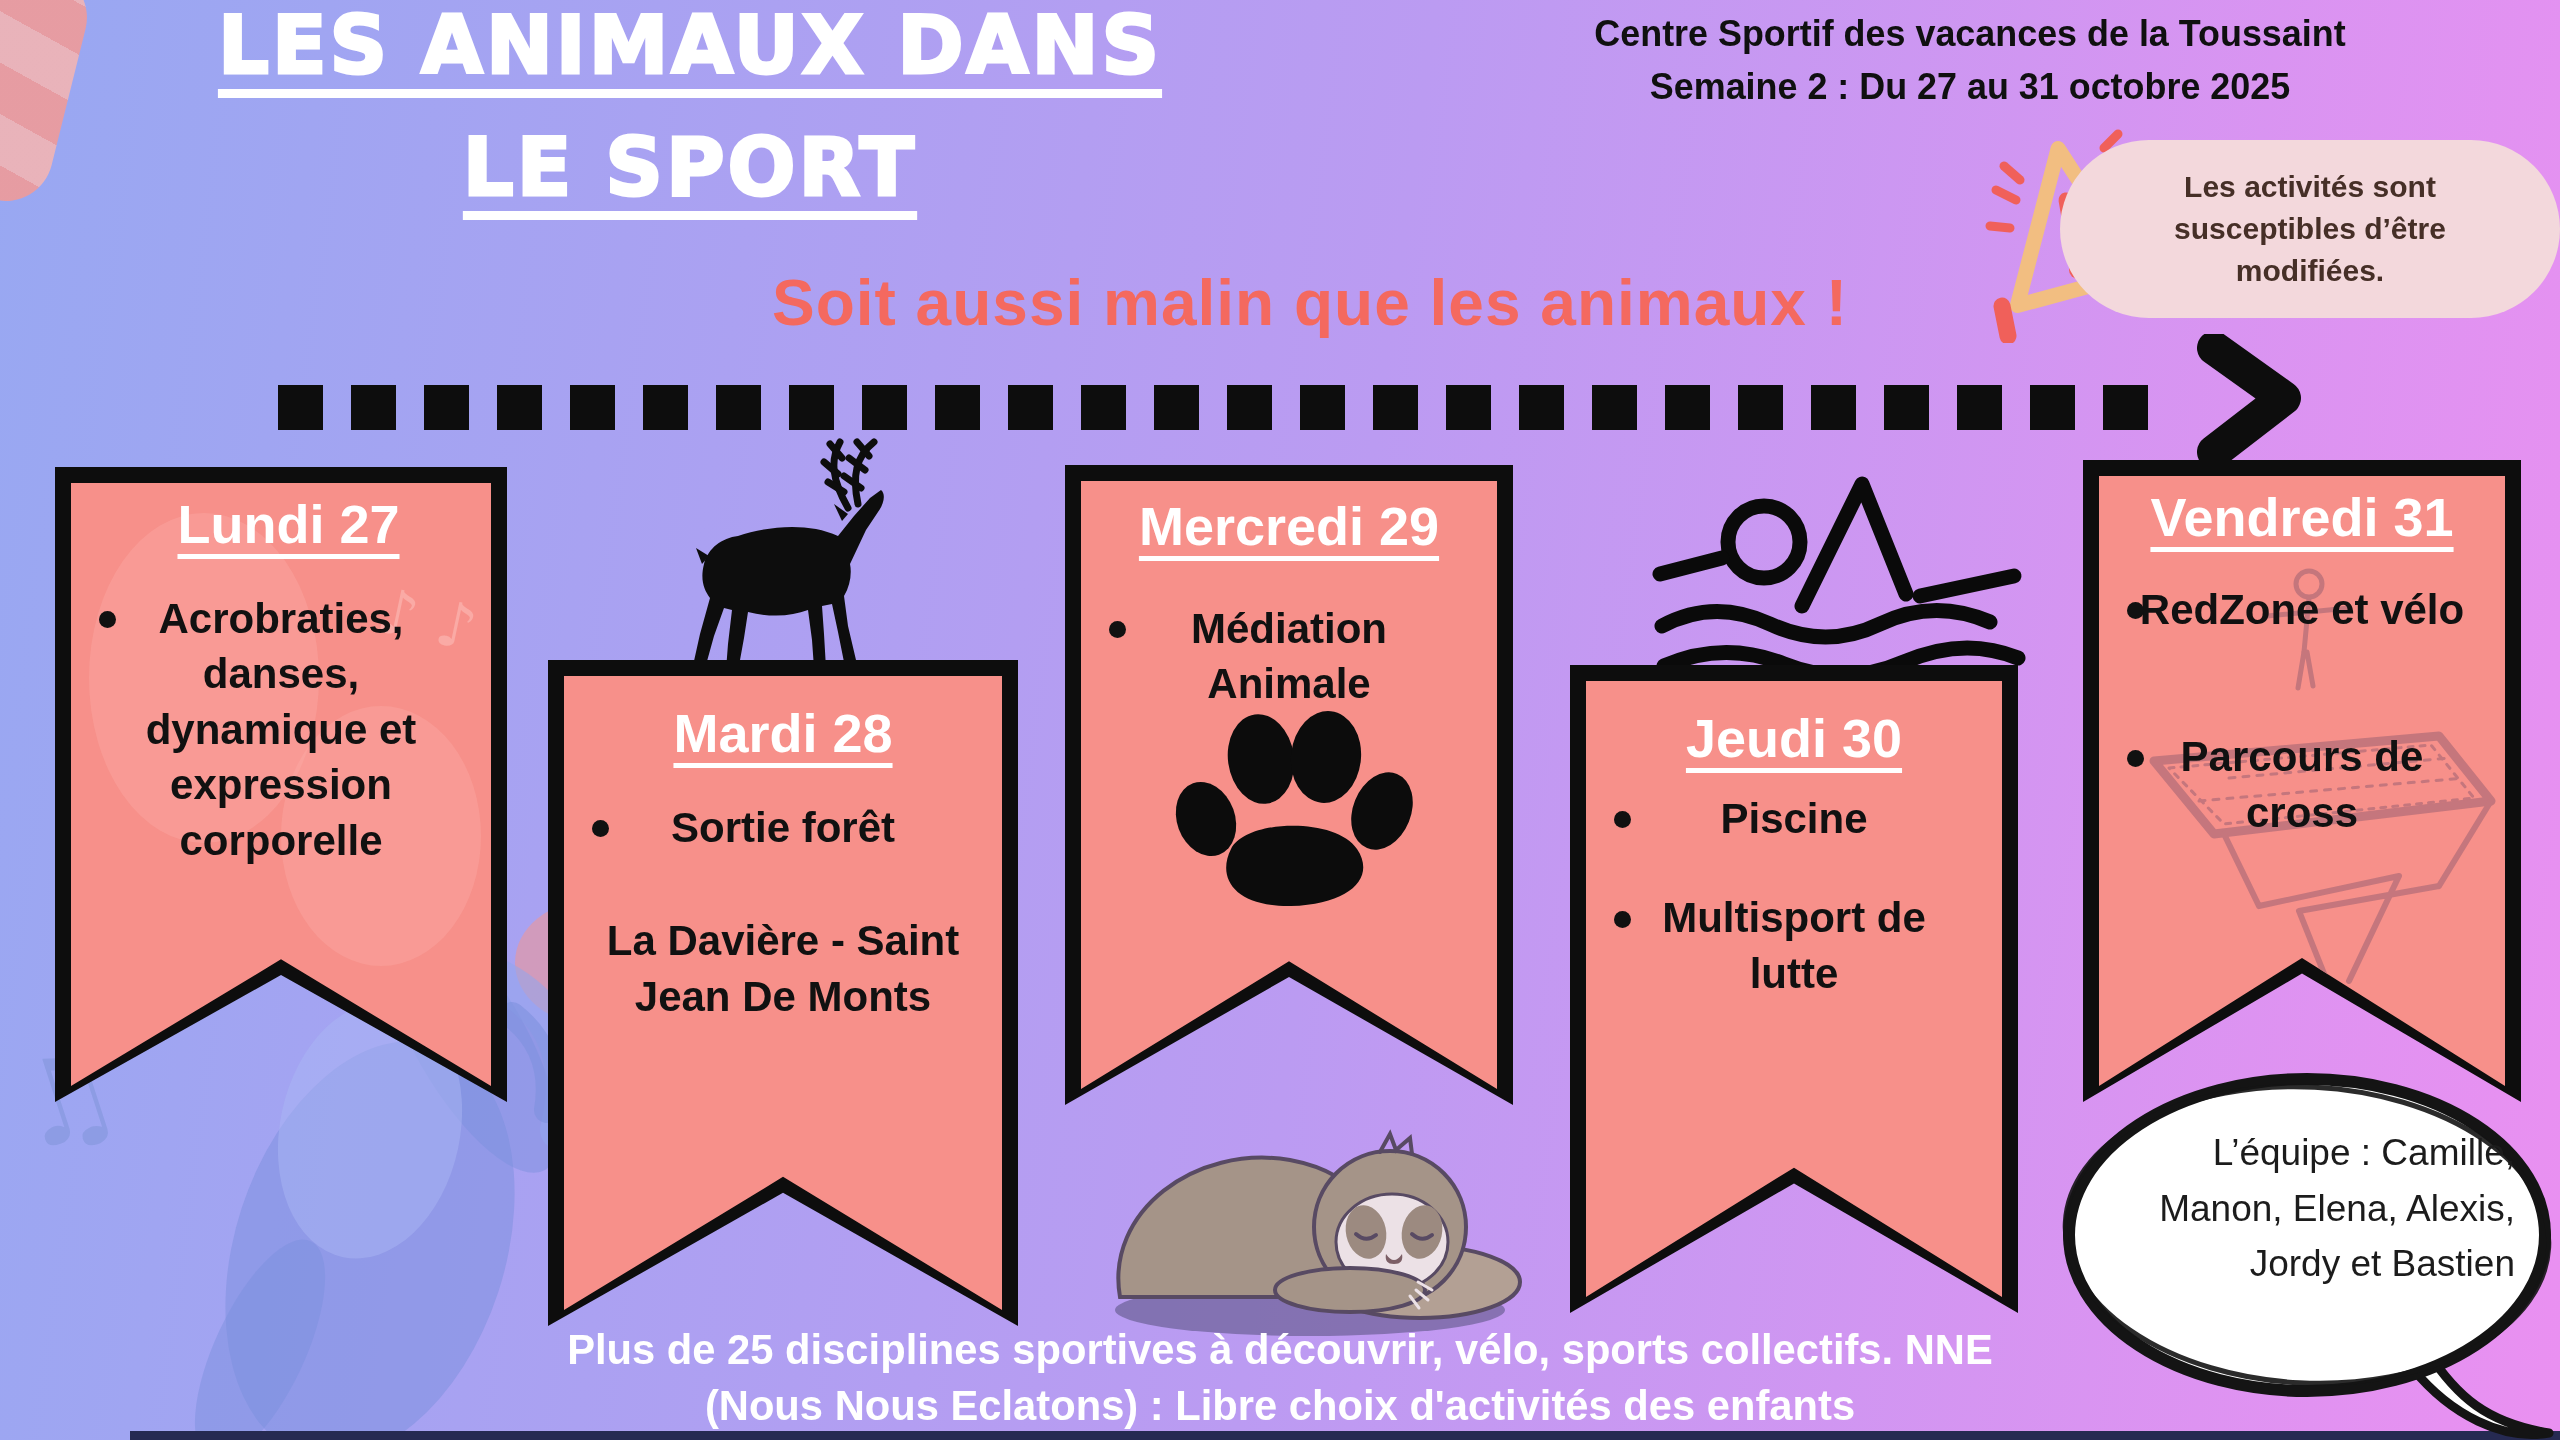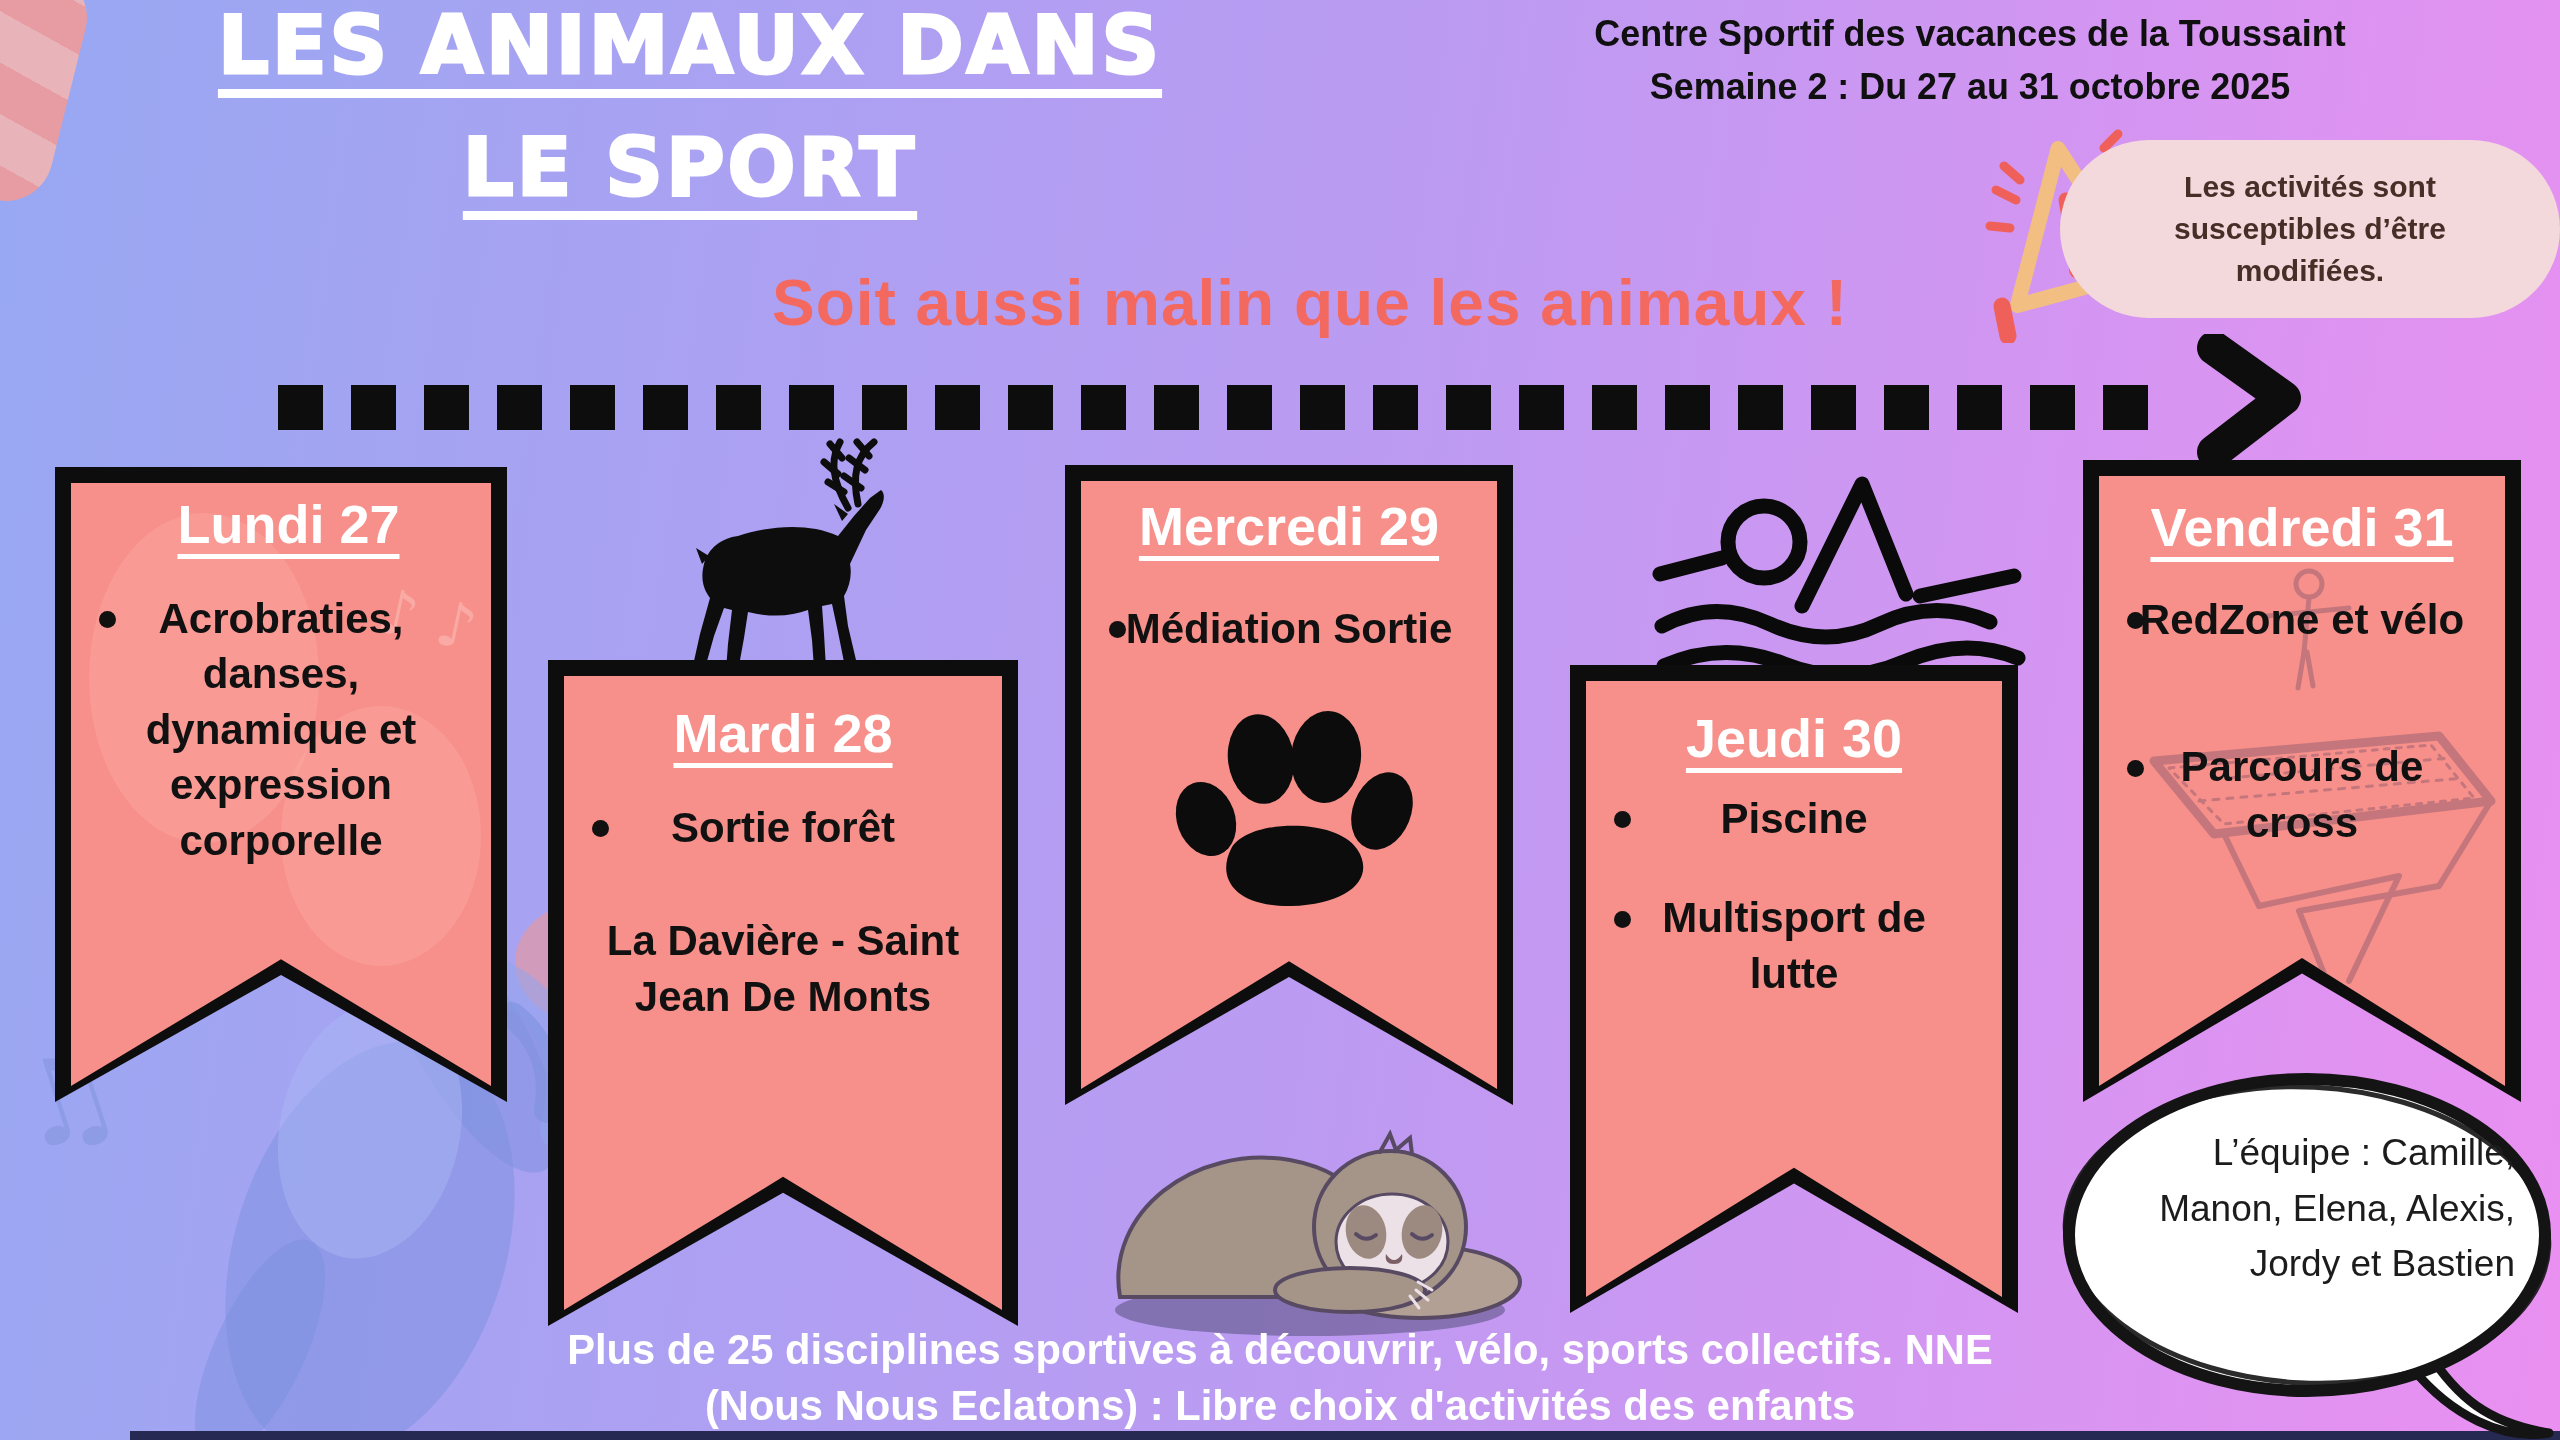--- a/index.html
+++ b/index.html
@@ -43,21 +43,21 @@
   .items{position:relative;z-index:2;}
   .item{position:relative;padding:0 42px;text-align:center;color:var(--c-body-text,#111);
     font-weight:700;font-size:42px;line-height:1.32;}
   .item .dot{position:absolute;left:28px;top:0.48em;width:17px;height:17px;border-radius:50%;
     background:var(--c-body-text,#111);}
   .item.plain{padding:0 20px;}
   .b0 .day-title{margin-top:10px;padding-left:15px;} .b0 .items{margin-top:36px;}
   .b1 .day-title{margin-top:26px;} .b1 .items{margin-top:36px;} .b1 .item.plain{margin-top:58px;}
   .b2 .day-title{margin-top:14px;text-decoration:underline;} .b2 .items{margin-top:44px;}
   .b3 .day-title{margin-top:26px;} .b3 .items{margin-top:22px;} .b3 .item + .item{margin-top:44px;}
-  .b4 .day-title{margin-top:20px;} .b4 .items{margin-top:34px;} .b4 .item{padding:0 30px;}
+  .b4 .day-title{margin-top:10px;} .b4 .items{margin-top:34px;} .b4 .item{padding:0 30px;}
   .b4 .item + .item{margin-top:92px;text-align:center;}
 
   
   .wm{z-index:1;}
   .note{font-family:"DejaVu Sans",sans-serif;}
   .pink-tail{left:-25px;top:-32px;width:95px;height:235px;border-radius:60px;opacity:.85;
     background:repeating-linear-gradient(15deg,#f49a94 0 45px,#f7b5b0 45px 90px);transform:rotate(14deg);}
   .pink-blob{left:515px;top:900px;width:155px;height:125px;border-radius:50%;background:#f2958f;opacity:.55;}
   .blue-note{left:12px;top:1030px;font-size:118px;color:#8b9be2;opacity:.85;transform:rotate(-18deg);}
   .banner-notes{position:absolute;right:14px;top:100px;font-size:62px;color:#fbb3ae;opacity:.75;
@@ -203,21 +203,21 @@
           <div class="item plain"><span class="txt">La Davière - Saint Jean De Monts</span></div>
         </div>
     </div>
   </div>
 
   <div class="abs banner b2" style="left:1065px;top:465px;width:448px;height:640px;">
     <div class="shell"></div>
     <div class="inner">
       <div class="day-title">Mercredi 29</div>
       <div class="items">
-          <div class="item"><span class="dot"></span><span class="txt">Médiation Sortie</span></div>
+          <div class="item"><span class="dot"></span><span class="txt">Médiation Animale</span></div>
         </div>
       <svg style="position:absolute;left:50%;top:218px;transform:translateX(-50%);z-index:1;" width="256" height="220" viewBox="0 0 256 220">
         <g fill="#0c0c0c">
           <ellipse cx="45" cy="120" rx="29" ry="38" transform="rotate(-20 45 120)"></ellipse>
           <ellipse cx="100" cy="60" rx="33" ry="45" transform="rotate(-8 100 60)"></ellipse>
           <ellipse cx="165" cy="58" rx="35" ry="46" transform="rotate(6 165 58)"></ellipse>
           <ellipse cx="221" cy="112" rx="29" ry="40" transform="rotate(22 221 112)"></ellipse>
           <path d="M70,150 C85,120 175,118 196,150 C215,178 190,205 130,207 C75,208 55,180 70,150 Z"></path>
         </g>
       </svg>

